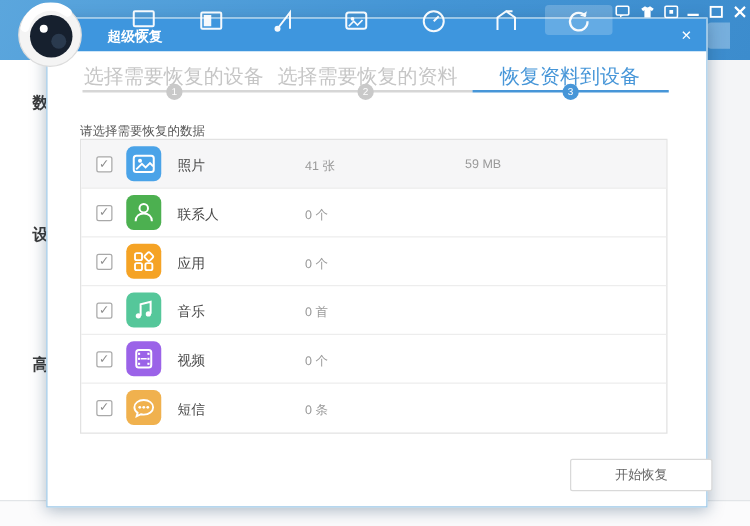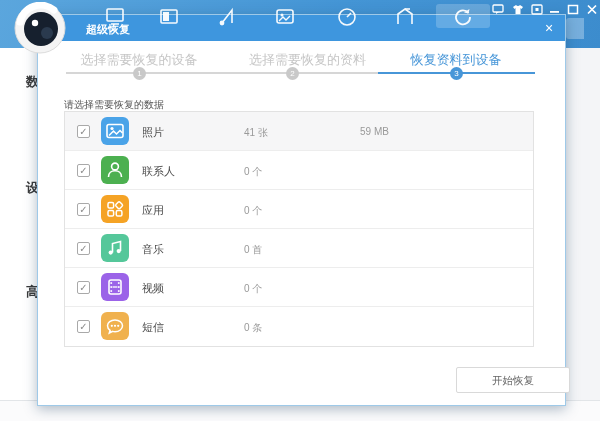--- a/index.html
+++ b/index.html
@@ -42,21 +42,21 @@
   }
   .dlg-header { position:absolute; left:0; top:0; width:527px; height:26px; background:#3e96de; }
   .dlg-title { position:absolute; left:48px; top:7px; font-size:11px; color:#ffffff;font-weight:bold; }
   .dlg-close {
     position:absolute; right:6px; top:3px; width:20px; height:20px; z-index:12;
     color:#ffffff; font-size:14px; line-height:20px; text-align:center; cursor:pointer;
   }
   .logo { position:absolute; left:14px; top:2px; width:52px; height:52px; z-index:30; }
 
   
-  .step-label { position:absolute; top:36px; width:180px; text-align:center; font-size:13px; color:#c6c6c6; }
+  .step-label { position:absolute; top:36px; width:180px; text-align:center; font-size:16px; color:#c6c6c6; }
   .step-label.active { color:#4796d8; }
   .step-line { position:absolute; top:57px; height:2px; }
   .step-line.gray { background:#d6d6d6; }
   .step-line.blue { background:#4796d8; }
   .step-dot {
     position:absolute; top:52px; width:13px; height:13px; border-radius:50%;
     background:#c9c9c9; color:#fff; font-size:8px; line-height:13px; text-align:center;
   }
   .step-dot.active { background:#4796d8; }
 
@@ -71,21 +71,21 @@
   .row:last-child { border-bottom:none; }
   .row.shaded { background:#f6f6f7; }
   .cb {
     position:absolute; left:12px; top:13px; width:13px; height:13px;
     border:1px solid #a9a9a9; border-radius:2px; background:#fff;
     font-size:10px; line-height:11px; text-align:center; color:#8c8c8c; cursor:pointer;
   }
   .ricon { position:absolute; left:36px; top:5px; width:28px; height:28px; border-radius:6px; }
   .rlabel { position:absolute; left:77px; top:13px; font-size:11px; color:#4a4a4a; }
   .rcount { position:absolute; left:179px; top:14px; font-size:10px; color:#999; }
-  .rsize  { position:absolute; left:295px; top:14px; font-size:10px; color:#999; }
+  .rsize  { position:absolute; left:307px; top:14px; font-size:10px; color:#999; }
 
   
   .btn {
     position:absolute; top:352px; height:26px; background:#ffffff;
     border:1px solid #d9d9d9; border-radius:2px; font-size:10.5px; color:#666;
     text-align:center; line-height:24px; cursor:pointer;
     font-family:"Liberation Sans","DejaVu Sans",sans-serif;
   }
   .btn-prev { left:313px; width:87px; }
   .btn-start { left:418px; width:114px; }

